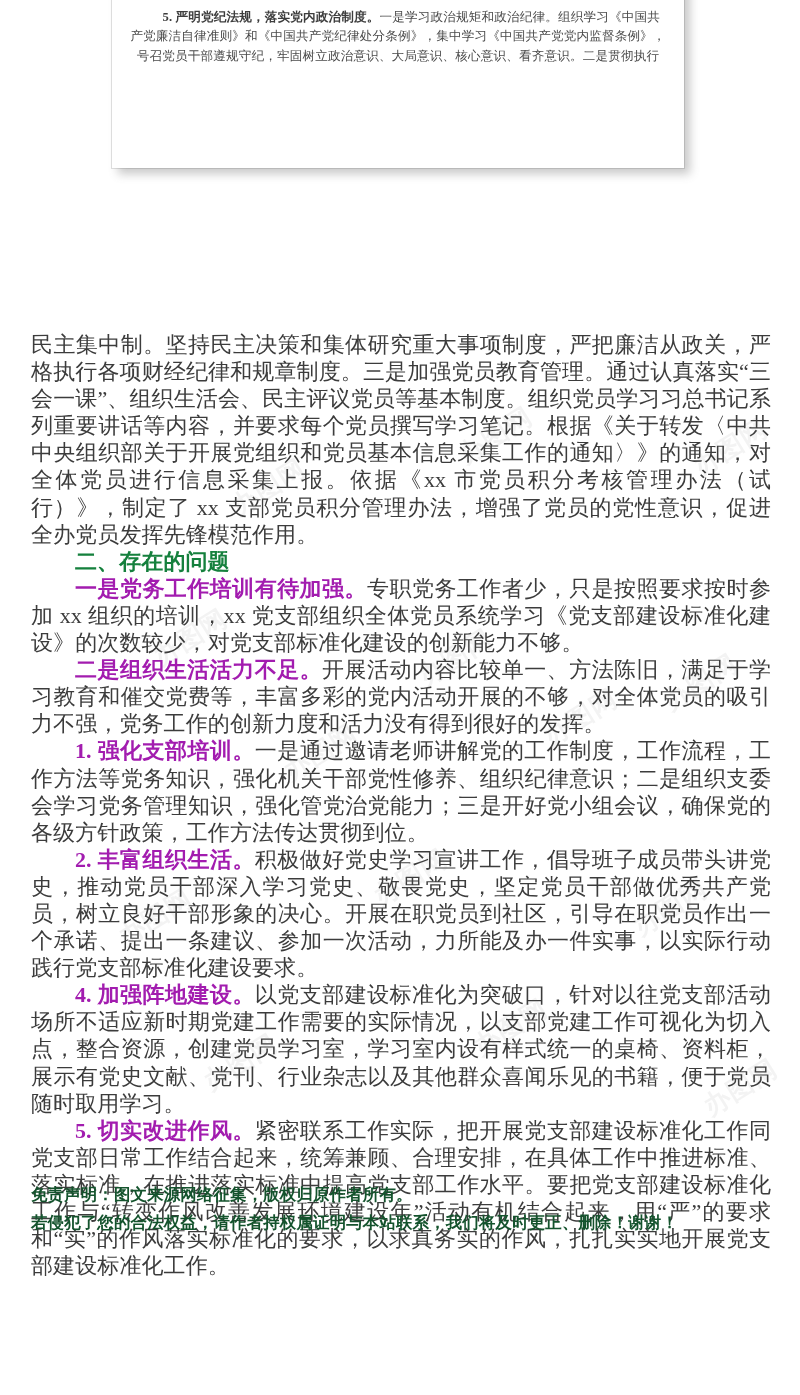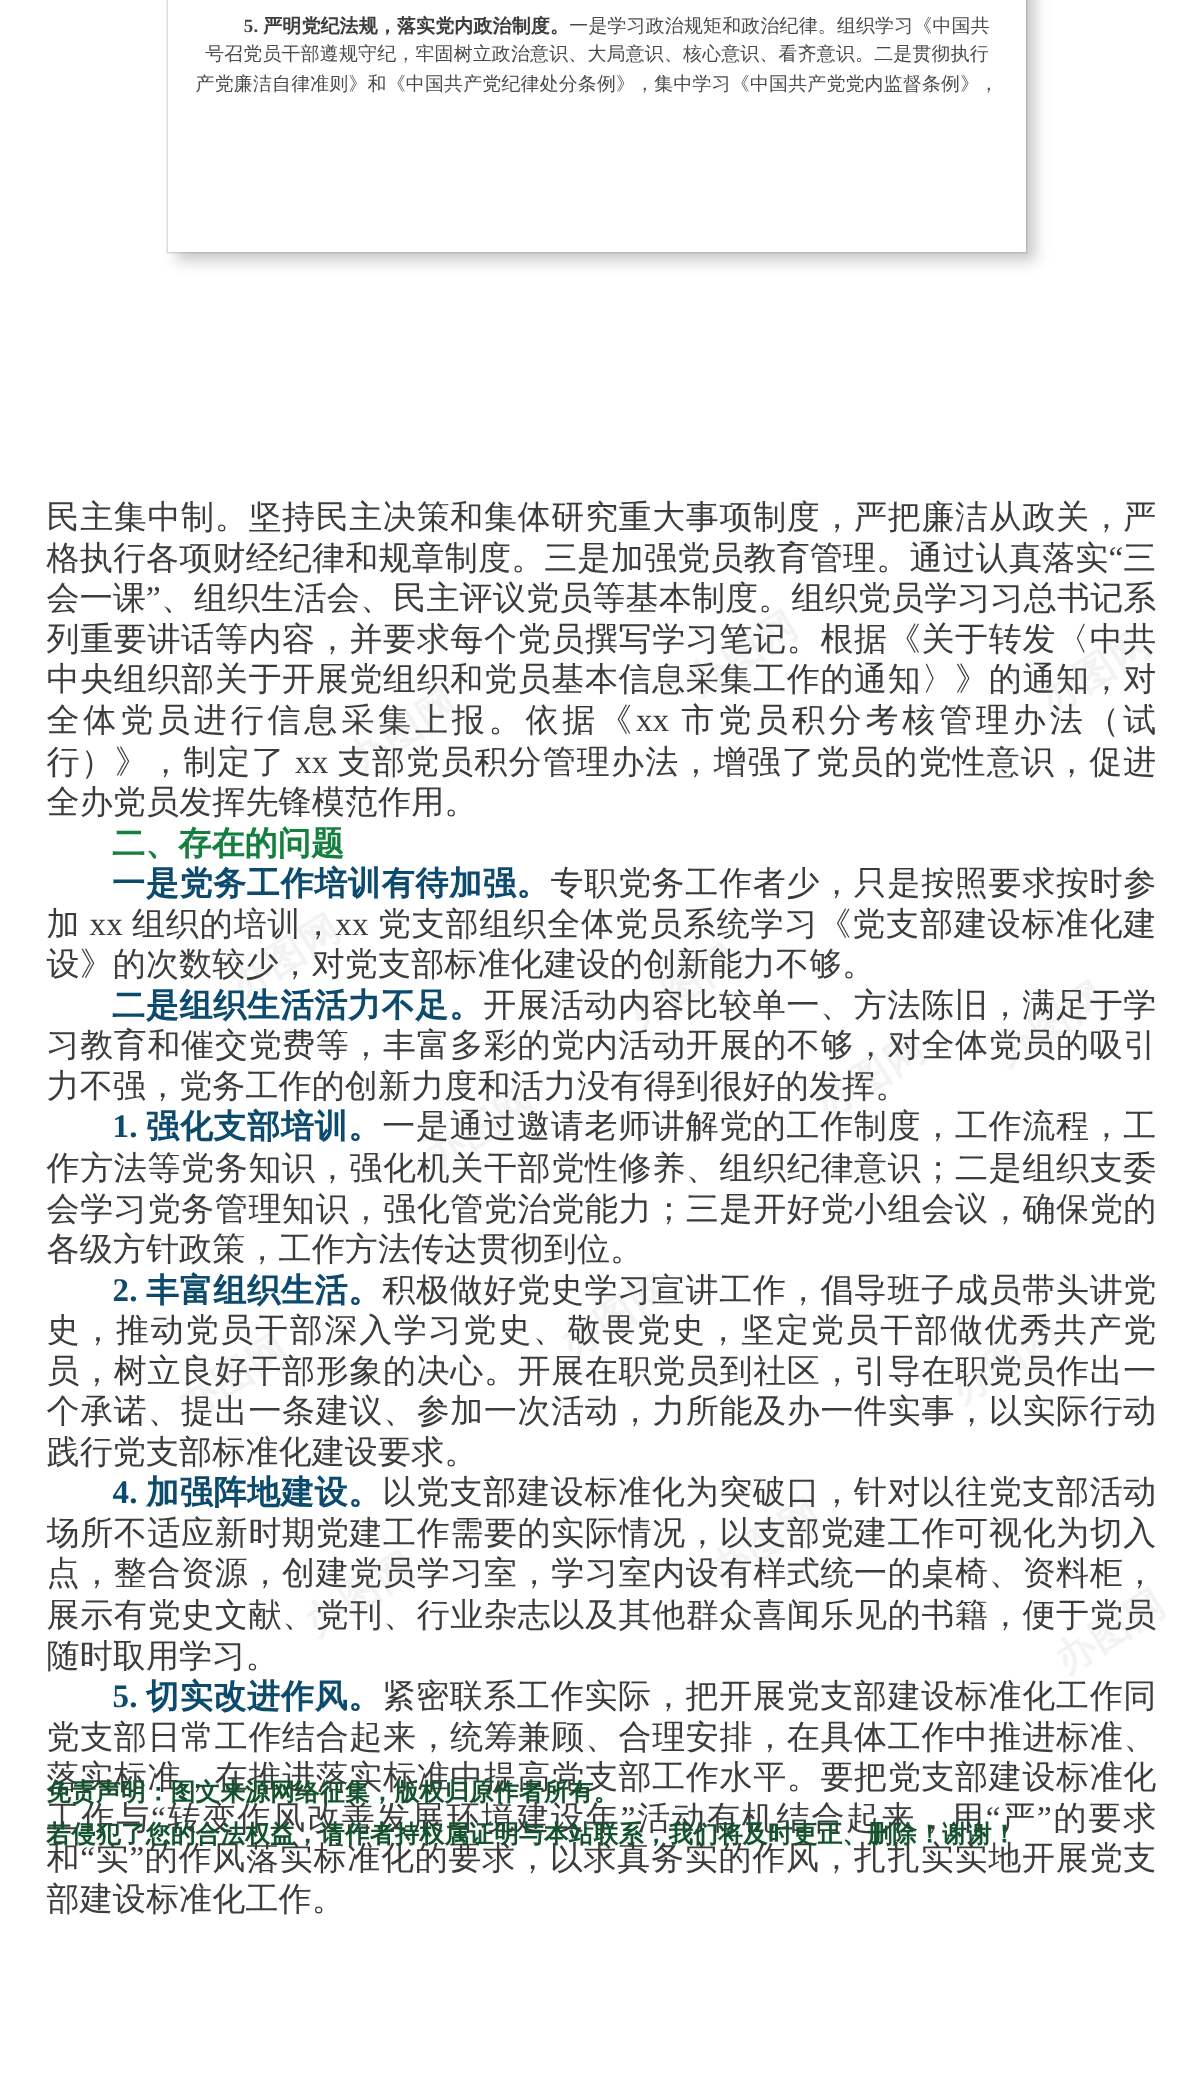--- a/index.html
+++ b/index.html
@@ -74,21 +74,21 @@
   #doc-body p.indent {
     text-indent: 2em;
   }
   #doc-body p.heading {
     text-indent: 2em;
     font-weight: 700;
     color: #15803d;
   }
   #doc-body p .lead {
     font-weight: 700;
-    color: #0c4a6e;
+    color: #a21caf;
   }
 
   
   #disclaimer {
     position: absolute;
     left: 31px;
     top: 1181px;
     width: 740px;
   }
   #disclaimer p {
@@ -114,22 +114,22 @@
     user-select: none;
     letter-spacing: 1px;
   }
 </style>
 </head>
 <body>
 
 <div id="preview-card-wrap">
   <div id="preview-card">
     <div class="card-line first"><b>5. 严明党纪法规，落实党内政治制度。</b>一是学习政治规矩和政治纪律。组织学习《中国共</div>
+    <div class="card-line">产党廉洁自律准则》和《中国共产党纪律处分条例》，集中学习《中国共产党党内监督条例》，</div>
     <div class="card-line">号召党员干部遵规守纪，牢固树立政治意识、大局意识、核心意识、看齐意识。二是贯彻执行</div>
-    <div class="card-line">产党廉洁自律准则》和《中国共产党纪律处分条例》，集中学习《中国共产党党内监督条例》，</div>
   </div>
 </div>
 
 <div id="doc-body">
     <p><span>民主集中制。坚持民主决策和集体研究重大事项制度，严把廉洁从政关，严格执行各项财经纪律和规章制度。三是加强党员教育管理。通过认真落实“三会一课”、组织生活会、民主评议党员等基本制度。组织党员学习习总书记系列重要讲话等内容，并要求每个党员撰写学习笔记。根据《关于转发〈中共中央组织部关于开展党组织和党员基本信息采集工作的通知〉》的通知，对全体党员进行信息采集上报。依据《xx 市党员积分考核管理办法（试行）》，制定了 xx 支部党员积分管理办法，增强了党员的党性意识，促进全办党员发挥先锋模范作用。</span></p>
     <p class="heading"><span>二、存在的问题</span></p>
     <p class="indent"><span class="lead">一是党务工作培训有待加强。</span><span>专职党务工作者少，只是按照要求按时参加 xx 组织的培训，xx 党支部组织全体党员系统学习《党支部建设标准化建设》的次数较少，对党支部标准化建设的创新能力不够。</span></p>
     <p class="indent"><span class="lead">二是组织生活活力不足。</span><span>开展活动内容比较单一、方法陈旧，满足于学习教育和催交党费等，丰富多彩的党内活动开展的不够，对全体党员的吸引力不强，党务工作的创新力度和活力没有得到很好的发挥。</span></p>
     <p class="indent"><span class="lead">1. 强化支部培训。</span><span>一是通过邀请老师讲解党的工作制度，工作流程，工作方法等党务知识，强化机关干部党性修养、组织纪律意识；二是组织支委会学习党务管理知识，强化管党治党能力；三是开好党小组会议，确保党的各级方针政策，工作方法传达贯彻到位。</span></p>
     <p class="indent"><span class="lead">2. 丰富组织生活。</span><span>积极做好党史学习宣讲工作，倡导班子成员带头讲党史，推动党员干部深入学习党史、敬畏党史，坚定党员干部做优秀共产党员，树立良好干部形象的决心。开展在职党员到社区，引导在职党员作出一个承诺、提出一条建议、参加一次活动，力所能及办一件实事，以实际行动践行党支部标准化建设要求。</span></p>

